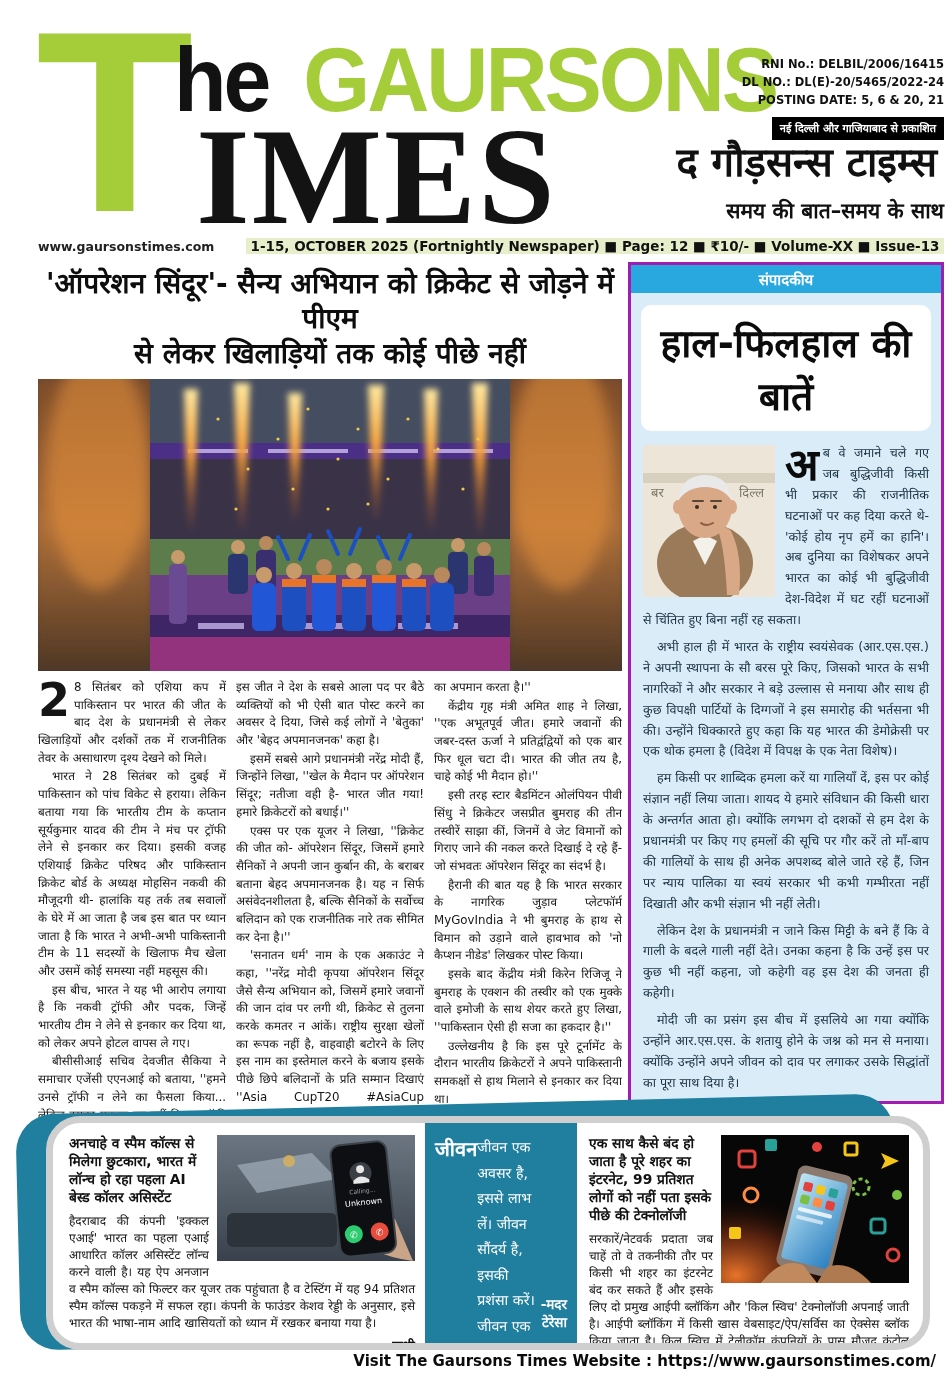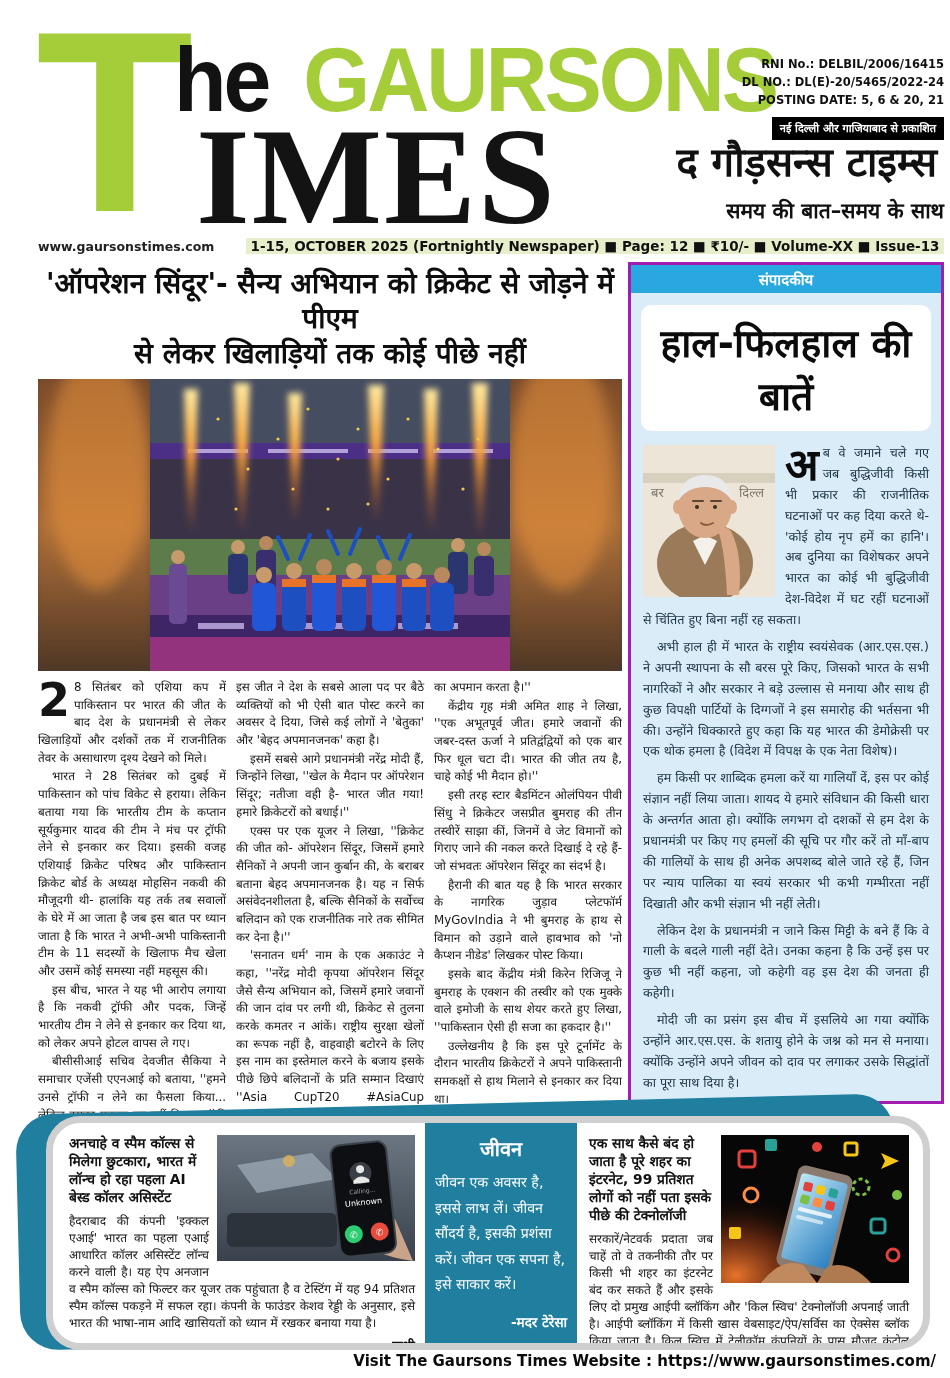--- a/index.html
+++ b/index.html
@@ -61,21 +61,21 @@
   .band { position:absolute; left:22px; top:1112px; width:908px; height:238px; }
   .bandTeal { position:absolute; left:-4px; top:-8px; right:34px; bottom:10px;
     background:#207f9e; border-radius:38px; transform:rotate(-1.4deg); }
   .bandWhite { position:absolute; left:24px; top:4px; right:0; bottom:0;
     background:#fff; border:7px solid #cfcfcf; border-radius:34px; display:flex; overflow:hidden; }
   .adLeft { width:372px; padding:12px 10px 8px 16px; font-size:12px; }
   .adLeft h3 { font-size:13.8px; line-height:1.3; font-weight:bold; margin-bottom:6px; }
   .adLeftImg { float:right; width:198px; height:126px; margin:0 0 4px 8px; background:#5a6570; }
   .adBody { font-size:12px; line-height:1.42; text-align:justify; color:#151515; }
   .adByline { text-align:right; font-weight:bold; font-size:13px; margin-top:4px; }
-  .quotePanel { width:152px; background:#207f9e; color:#fff; padding:12px 10px; display:flex; flex-direction:column; }
+  .quotePanel { width:152px; background:#207f9e; color:#fff; padding:12px 10px; display:flex; flex-direction:row; }
   .quotePanel h3 { text-align:center; font-size:20px; font-weight:bold; margin-bottom:8px; }
   .quoteText { font-size:14.2px; line-height:1.8; }
   .quoteByline { text-align:right; font-weight:bold; font-size:13.5px; margin-top:auto; }
   .adRight { flex:1; padding:12px 14px 8px 12px; font-size:12px; }
   .adRight h3 { font-size:13.8px; line-height:1.3; font-weight:bold; margin-bottom:6px; width:160px; }
   .adRightImg { float:right; width:188px; height:148px; margin:0 0 4px 8px; background:#0a0a0a; }
   
   .footer { position:absolute; left:0; right:14px; top:1352px; text-align:right;
     font-size:15px; font-weight:bold; color:#0b0b0b; }
 </style>

